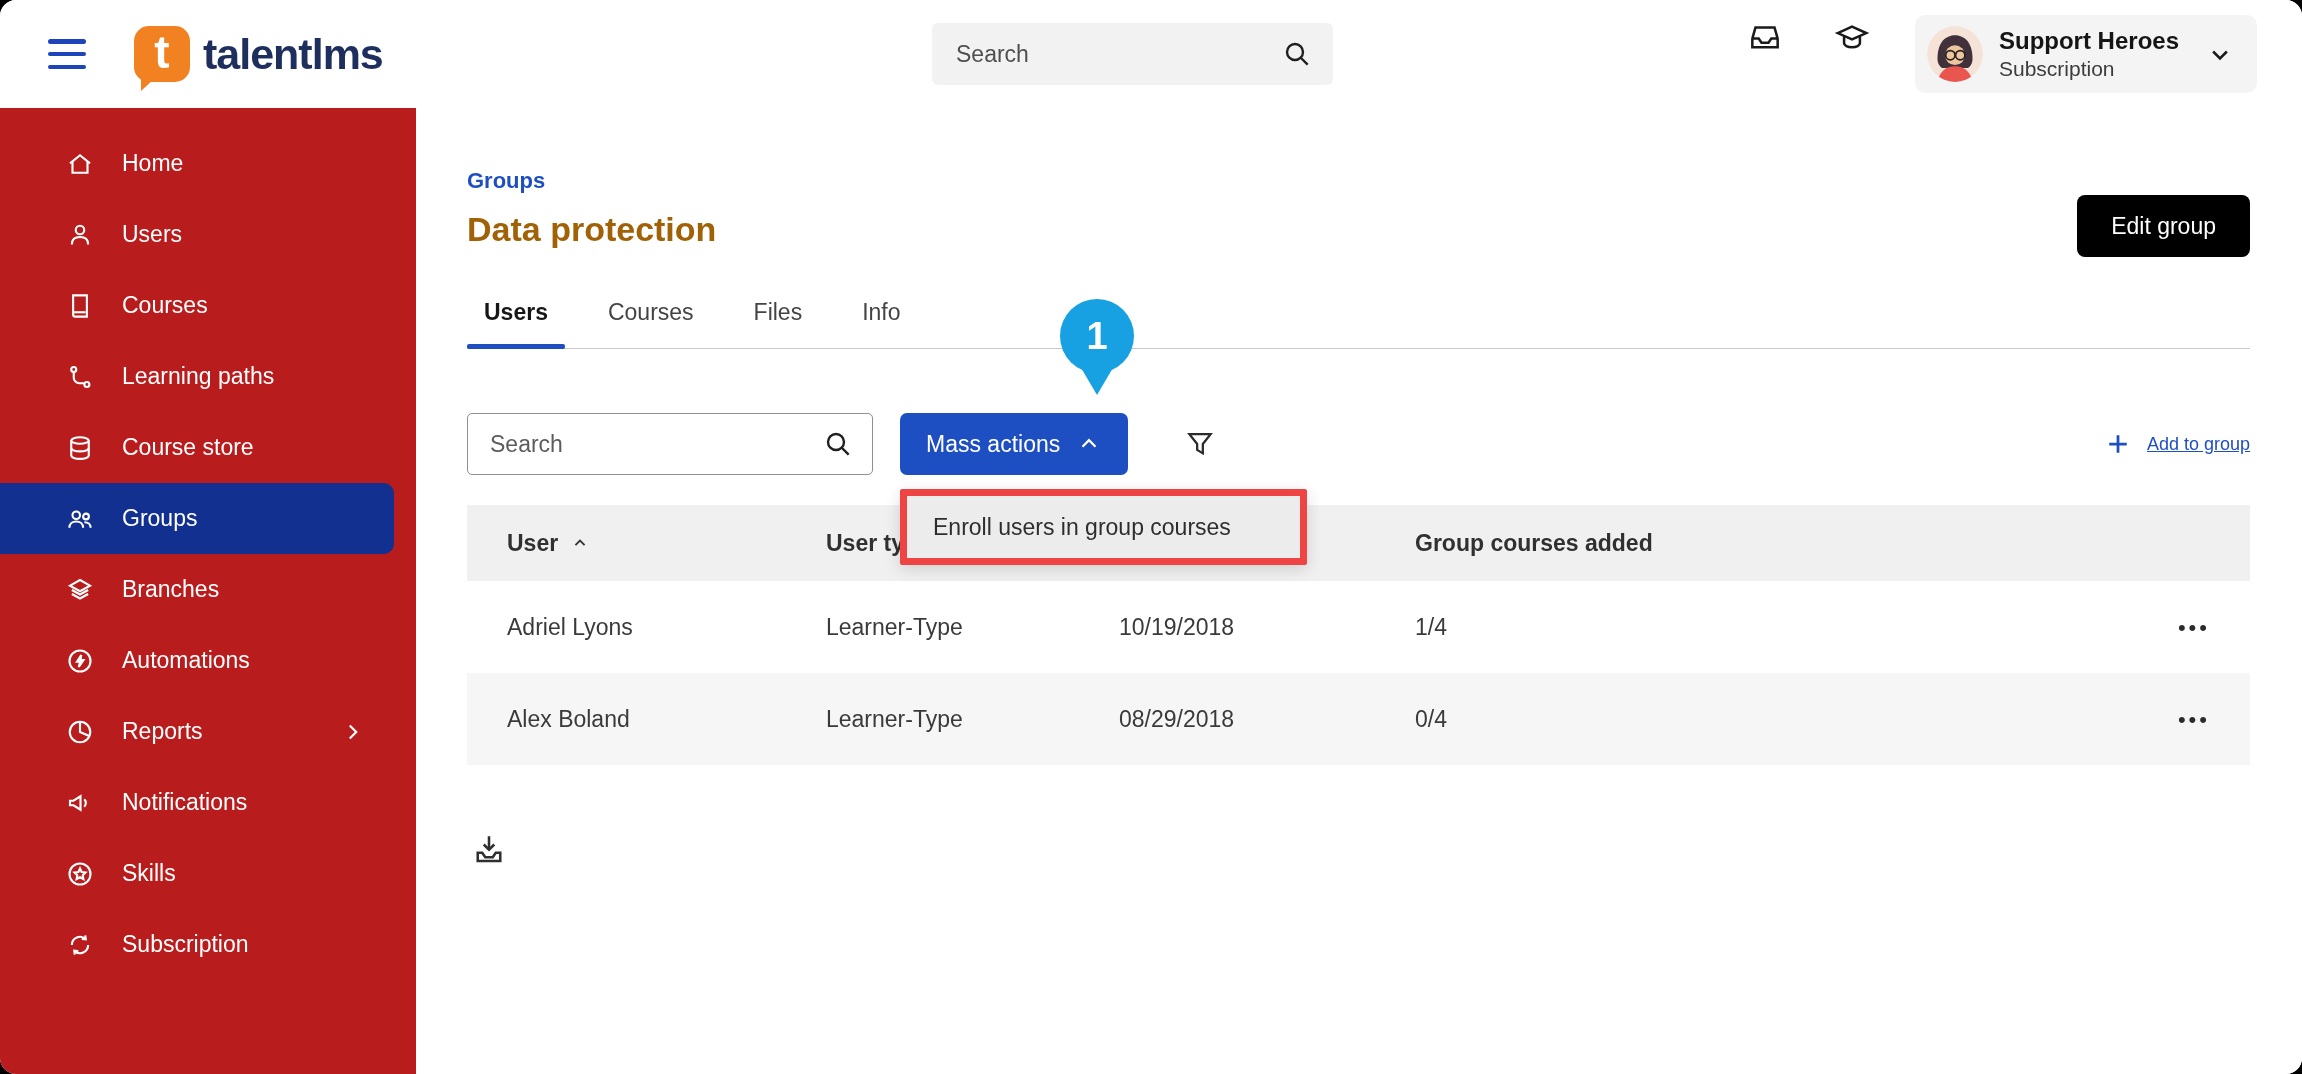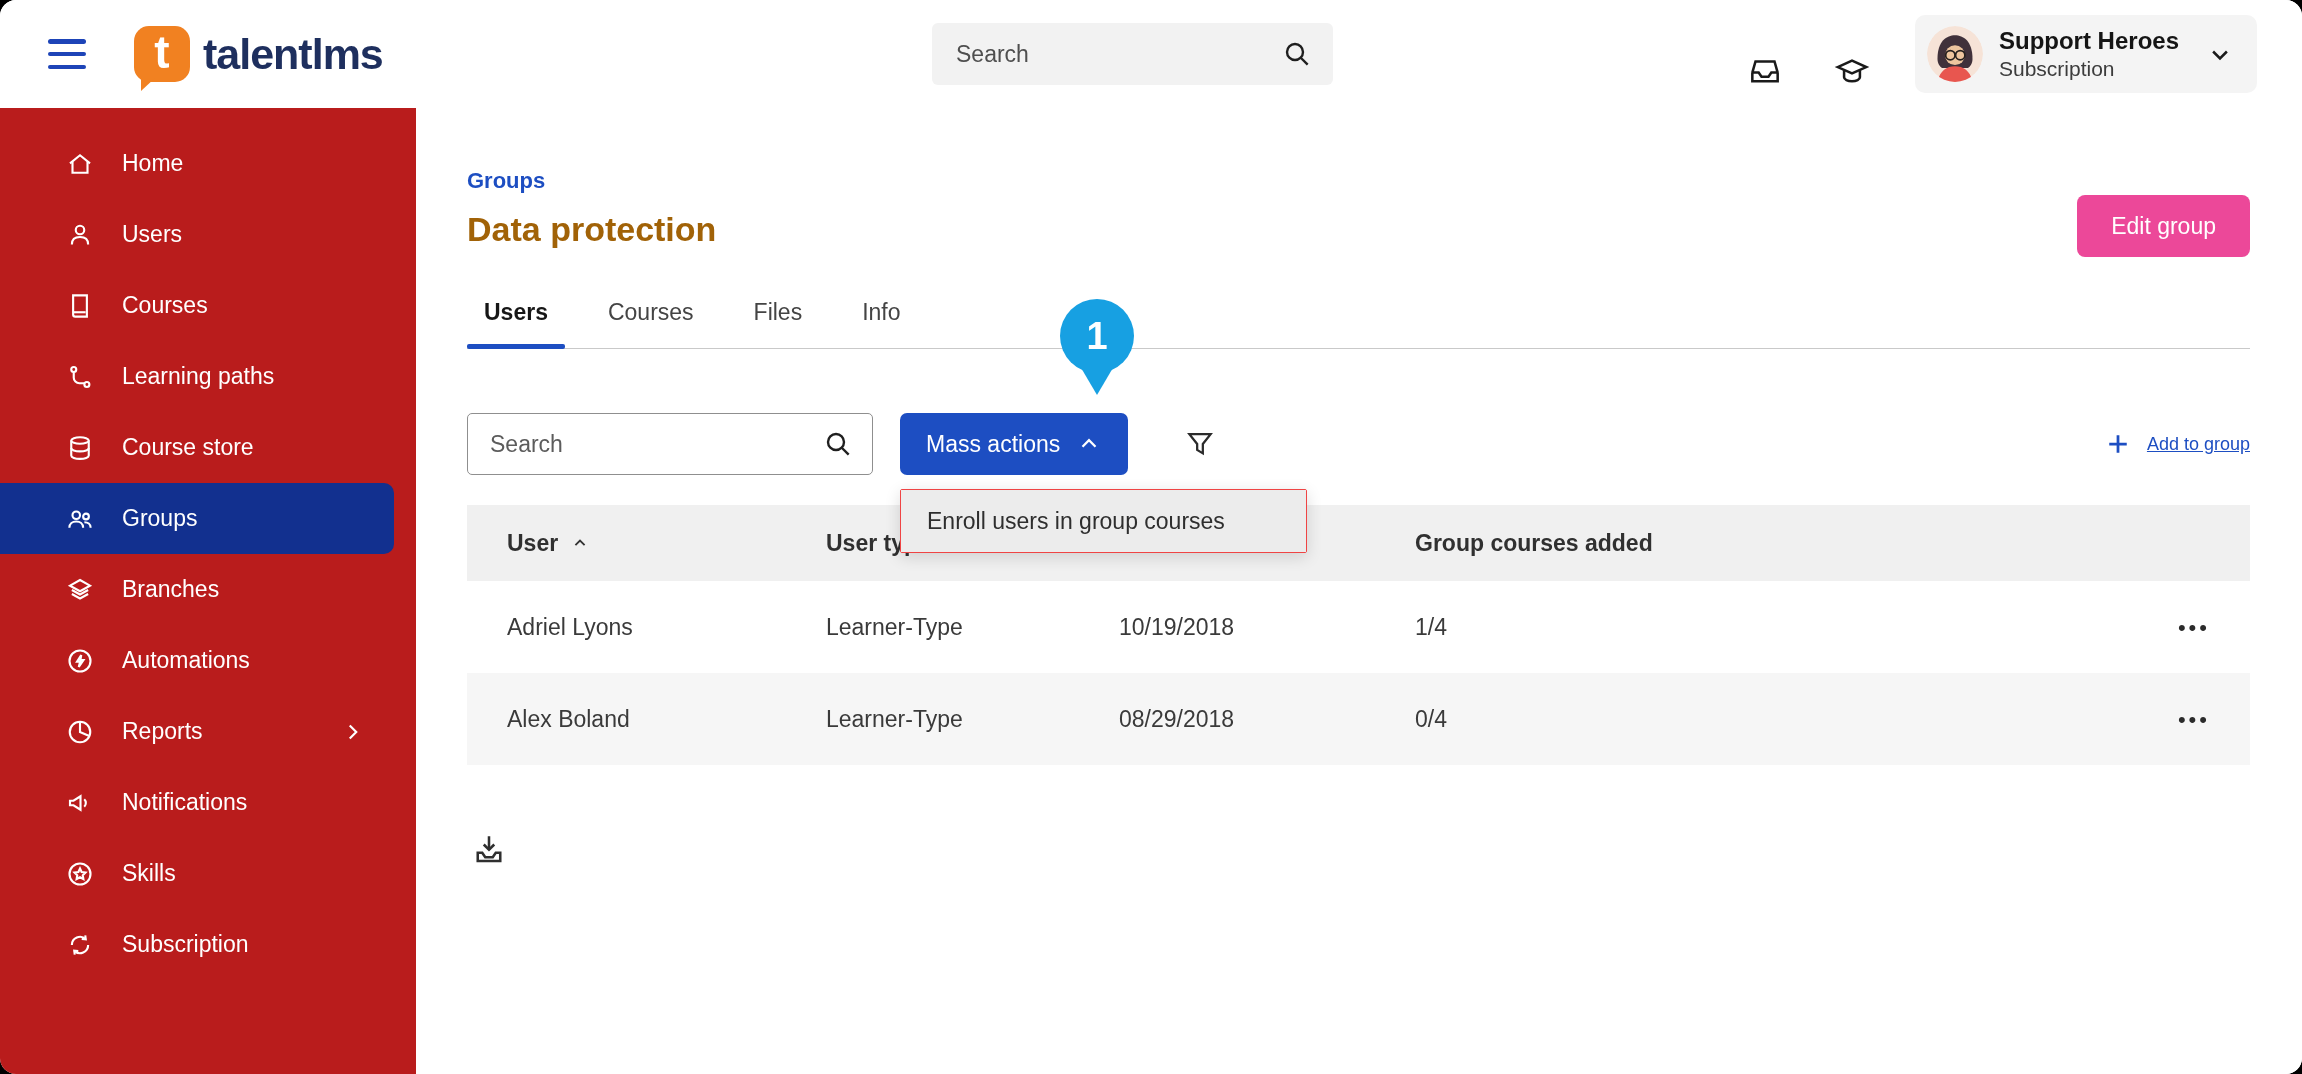--- a/index.html
+++ b/index.html
@@ -11,58 +11,58 @@
   .topbar { position:absolute; top:0; left:0; right:0; height:108px; background:#fff; display:flex; align-items:center; padding:0 45px 0 48px; z-index:30; }
   .hamburger { width:38px; height:30px; display:flex; flex-direction:column; justify-content:space-between; cursor:pointer; }
   .hamburger i { display:block; height:4.5px; border-radius:3px; background:#1d44b8; }
   .logo { display:flex; align-items:center; margin-left:48px; }
   .logo-mark { position:relative; width:56px; height:56px; background:#f18121; border-radius:15px; color:#fff; font-size:46px; font-weight:bold; display:flex; align-items:center; justify-content:center; padding-bottom:4px; }
   .logo-mark::after { content:""; position:absolute; left:7px; bottom:-9px; width:0; height:0; border-top:13px solid #f18121; border-right:14px solid transparent; }
   .logo-text { margin-left:13px; font-size:43px; font-weight:bold; color:#1e2f5e; letter-spacing:-1px; }
   .topbar-search { position:absolute; left:932px; top:23px; width:401px; height:62px; background:#f2f2f2; border-radius:6px; display:flex; align-items:center; padding:0 20px 0 24px; }
   .topbar-search input { flex:1; border:none; outline:none; background:transparent; font-size:23px; color:#333; font-family:"Liberation Sans", sans-serif; }
   .topbar-search input::placeholder { color:#4f4f4f; }
-  .topbar-right { margin-left:auto; display:flex; align-items:flex-end;gap:11px; }
+  .topbar-right { margin-left:auto; display:flex; align-items:flex-start;gap:11px; }
   .icon-btn { width:44px; height:44px; display:flex; align-items:center; justify-content:center; cursor:pointer; margin-left:32px; }
   .user-pill { margin-left:30px; display:flex; align-items:center; background:#f4f4f4; border-radius:10px; height:78px; padding:0 22px 0 12px; cursor:pointer; }
   .avatar { width:56px; height:56px; border-radius:50%; overflow:hidden; flex:0 0 auto; }
   .user-meta { margin-left:16px; line-height:1.2; }
   .user-name { font-size:24px; font-weight:bold; color:#151515; }
   .user-role { font-size:21px; color:#3c3c3c; }
   .user-chevron { margin-left:26px; display:flex; }
 
   
   .sidebar { position:absolute; top:108px; left:0; bottom:0; width:416px; background:#b91c1c; padding-top:20px; z-index:20; }
   .nav-item { position:relative; height:71px; display:flex; align-items:center; padding-left:64px; color:#fff; cursor:pointer; }
   .nav-item.active { background:#12308f; width:394px; border-radius:0 10px 10px 0; }
   .nicon { width:32px; height:32px; display:flex; align-items:center; justify-content:center; flex:0 0 auto; }
   .nlabel { margin-left:26px; font-size:23px; }
   .nav-chevron { position:absolute; right:50px; display:flex; }
 
   
   .main { position:absolute; left:416px; top:108px; right:0; bottom:0; background:#fff; padding:0 52px 0 51px; }
   .breadcrumb { margin-top:60px; font-size:22px; font-weight:bold; color:#1d4ec2; cursor:pointer; display:inline-block; }
   .page-title { display:block; margin-top:16px; font-size:34px; font-weight:bold; color:#a16207; }
-  .btn-primary { position:absolute; top:87px; right:52px; height:62px; padding:0 34px; background:#ec4899; color:#fff; border:none; border-radius:8px; font-size:23px; font-family:"Liberation Sans", sans-serif; cursor:pointer; }
+  .btn-primary { position:absolute; top:87px; right:52px; height:62px; padding:0 34px; background:#000000; color:#fff; border:none; border-radius:8px; font-size:23px; font-family:"Liberation Sans", sans-serif; cursor:pointer; }
 
   .tabs { margin-top:50px; display:flex; border-bottom:1px solid #c9c9c9; }
   .tab { padding:0 17px 22px; margin-right:26px; font-size:23px; color:#444; cursor:pointer; position:relative; }
   .tab.active { color:#161616; font-weight:bold; }
   .tab.active::after { content:""; position:absolute; left:0; right:0; bottom:-1px; height:5px; background:#1d4ec2; border-radius:2px; }
 
   .toolbar { margin-top:64px; display:flex; align-items:center; height:62px; }
   .search-box { width:406px; height:62px; border:1px solid #8f8f8f; border-radius:5px; display:flex; align-items:center; padding:0 18px 0 22px; background:#fff; }
   .search-box input { flex:1; border:none; outline:none; font-size:23px; color:#333; font-family:"Liberation Sans", sans-serif; }
   .search-box input::placeholder { color:#5c5c5c; }
   .btn-mass { margin-left:27px; height:62px; padding:0 26px; background:#1d4ec2; color:#fff; border:none; border-radius:7px; font-size:23px; font-family:"Liberation Sans", sans-serif; display:flex; align-items:center; gap:16px; cursor:pointer; }
   .filter-btn { margin-left:50px; width:44px; height:44px; display:flex; align-items:center; justify-content:center; cursor:pointer; }
   .add-group { margin-left:auto; display:flex; align-items:center; gap:14px; color:#1d4ec2; font-size:18px; cursor:pointer;text-decoration:underline; }
 
   
-  .dropdown { position:absolute; left:484px; top:381px; width:407px; background:#fff; border:1px solid #ef4444; box-shadow:0 4px 16px rgba(0,0,0,.14); z-index:40; border-radius:2px; }
+  .dropdown { position:absolute; left:484px; top:381px; width:407px; background:#fff; border:7px solid #ef4444; box-shadow:0 4px 16px rgba(0,0,0,.14); z-index:40; border-radius:2px; }
   .dd-item { height:62px; display:flex; align-items:center; padding:0 26px; font-size:23px; color:#2e2e2e; cursor:pointer; }
   .dd-item.highlighted { background:#ececec; }
 
   
   .callout { position:absolute; left:644px; top:191px; width:74px; height:74px; background:#17a0e2; border-radius:50%; display:flex; align-items:center; justify-content:center; color:#fff; font-size:38px; font-weight:bold; z-index:50; }
   .callout::after { content:""; position:absolute; left:50%; transform:translateX(-50%); top:62px; width:0; height:0; border-left:20px solid transparent; border-right:20px solid transparent; border-top:34px solid #17a0e2; }
 
   
   .table { margin-top:30px; }
   .thead, .trow { display:grid; grid-template-columns:319px 293px 296px 1fr 80px; align-items:center; padding:0 40px; }

